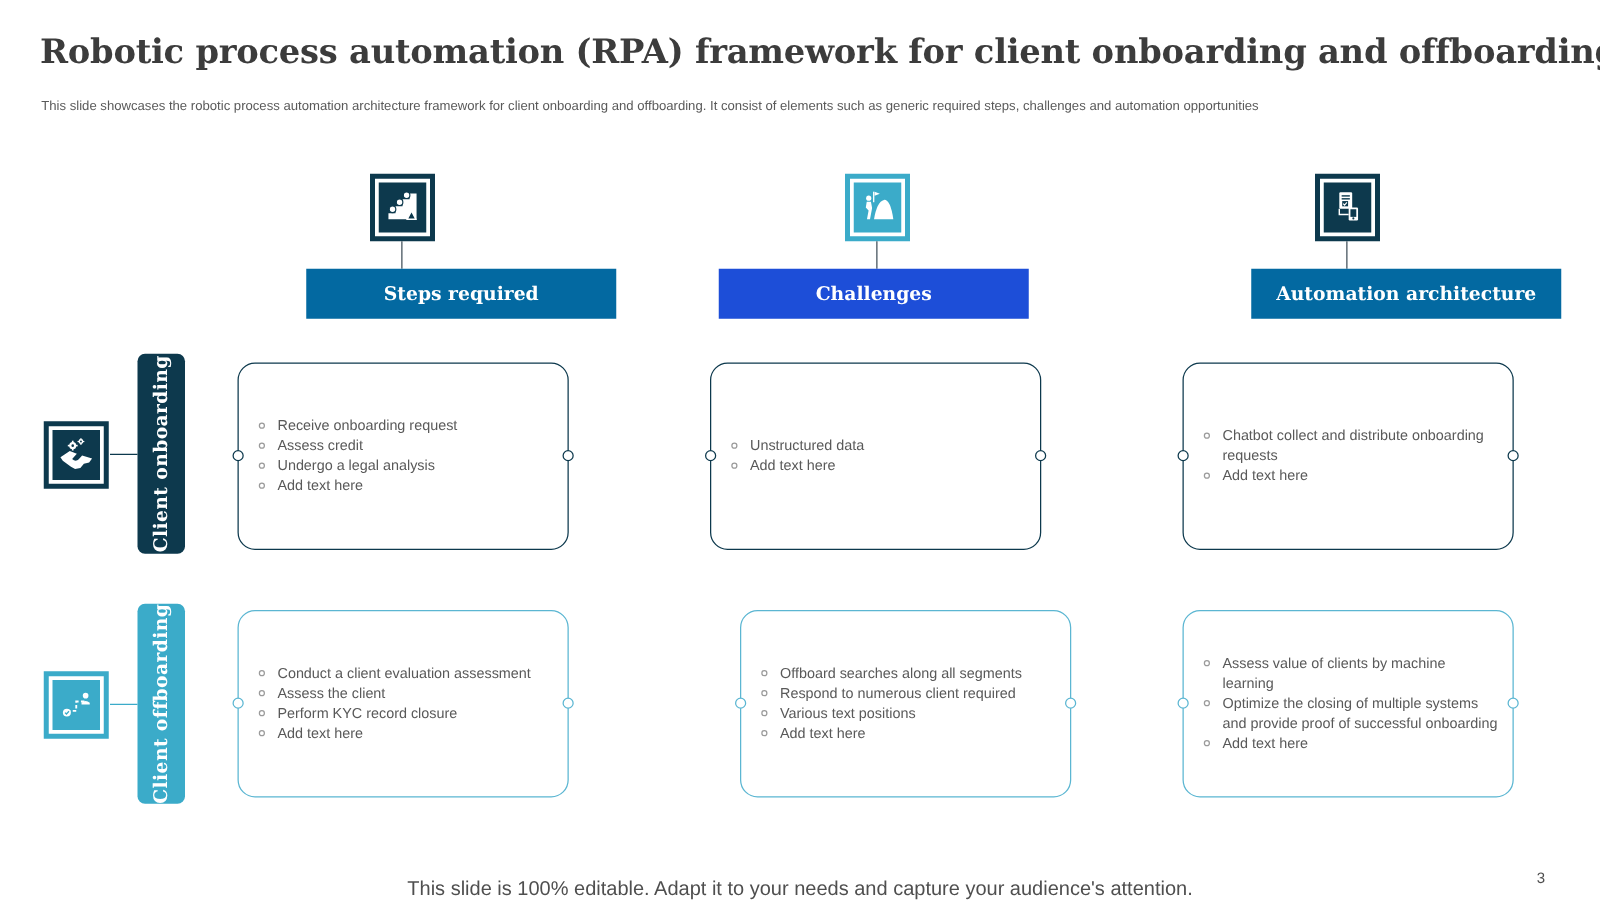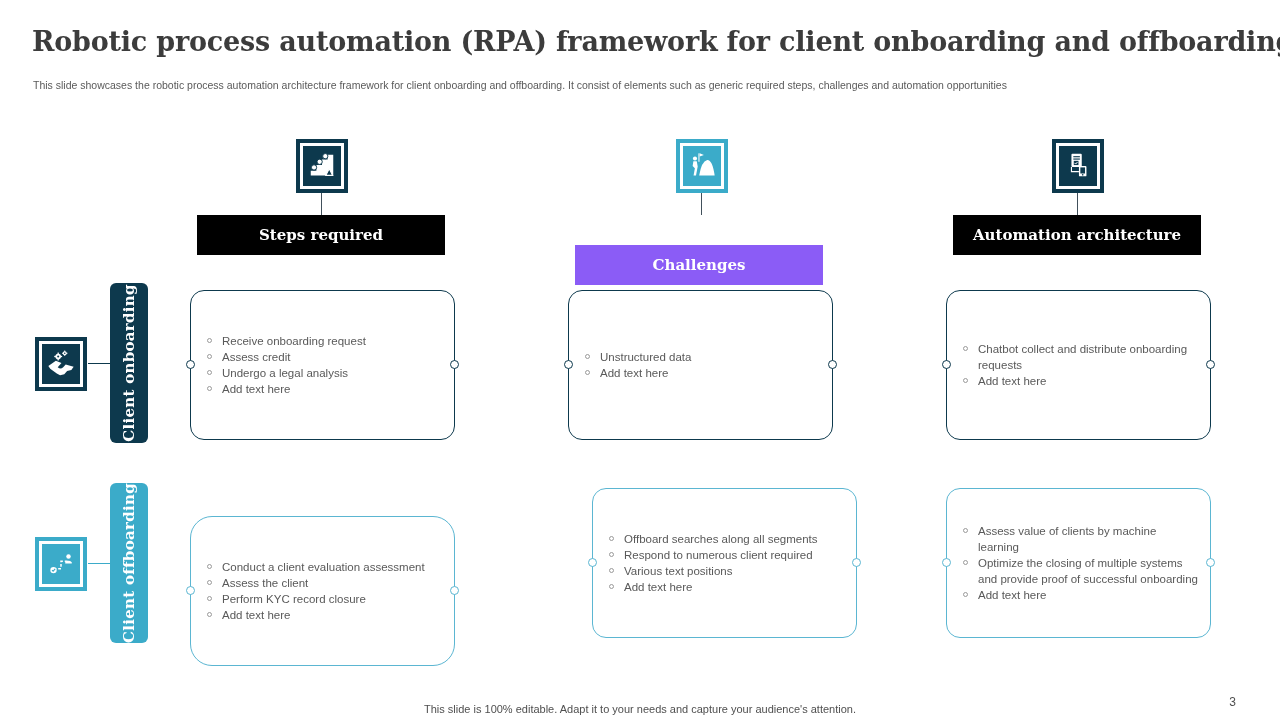--- a/index.html
+++ b/index.html
@@ -28,22 +28,22 @@
   .vline { position:absolute; width:1px; background:#41505b; }
   .hline { position:absolute; height:1px; }
   .hline.dark { background:#0d394d; }
   .hline.accent { background:#3babc9; }
 
   
   .bar { position:absolute; width:248px; height:40px; display:flex;
          align-items:center; justify-content:center;
          font-family:"DejaVu Serif", serif; font-weight:bold; font-size:15px;
          color:#ffffff; }
-  .bar.dark { background:#000000; }
-  .bar.accent { background:#8b5cf6;margin-top:30px; }
+  .bar.dark { background:#0369a1;margin-left:48px; }
+  .bar.accent { background:#1d4ed8; }
 
   
   .vlabel { position:absolute; width:38px; height:160px; border-radius:6px;
             display:flex; align-items:center; justify-content:center; }
   .vlabel.dark { background:#0d394d; }
   .vlabel.accent { background:#3babc9; }
   .vlabel span { transform:rotate(-90deg); white-space:nowrap;
                  font-family:"DejaVu Serif", serif; font-weight:bold;
                  font-size:15px; color:#fff; letter-spacing:0.3px; }
 
@@ -59,21 +59,21 @@
   .blt { flex:0 0 auto; width:5px; height:5px; border:1px solid #9a9a9a;
          border-radius:50%; margin-top:5px; background:#fff; }
   .dot { position:absolute; width:9px; height:9px; border-radius:50%;
          background:#fff; top:calc(50% - 5px); }
   .cell.dark .dot { border:1.2px solid #0d394d; }
   .cell.accent .dot { border:1.2px solid #5bb6d2; }
   .dot.l { left:-5px; } .dot.r { right:-5px; }
 
   
   .footer { position:absolute; left:0; right:0; top:703px; text-align:center;
-            font-size:11px; color:#4f4f4f; }
+            font-size:16px; color:#4f4f4f; }
   .pagenum { position:absolute; right:44px; top:695px; font-size:12px;
              color:#4f4f4f; }
 </style>
 </head>
 <body>
 
 <div class="canvas">
 
   <div class="title">Robotic process automation (RPA) framework for client onboarding and offboarding</div>
   <div class="subtitle">This slide showcases the robotic process automation architecture framework for client onboarding and offboarding. It consist of elements such as generic required steps, challenges and automation opportunities</div>
@@ -211,21 +211,21 @@
         <li>
           <span class="blt"></span>
           <span>Chatbot collect and distribute onboarding requests</span>
         </li>
         <li>
           <span class="blt"></span>
           <span>Add text here</span>
         </li>
       </ul>
   </div>
-  <div class="cell accent" style="left:190px; top:516px;border-radius:22px;">
+  <div class="cell accent" style="left:190px; top:488px;">
     <div class="dot l"></div>
     <div class="dot r"></div>
     <ul>
         <li>
           <span class="blt"></span>
           <span>Conduct a client evaluation assessment</span>
         </li>
         <li>
           <span class="blt"></span>
           <span>Assess the client</span>

